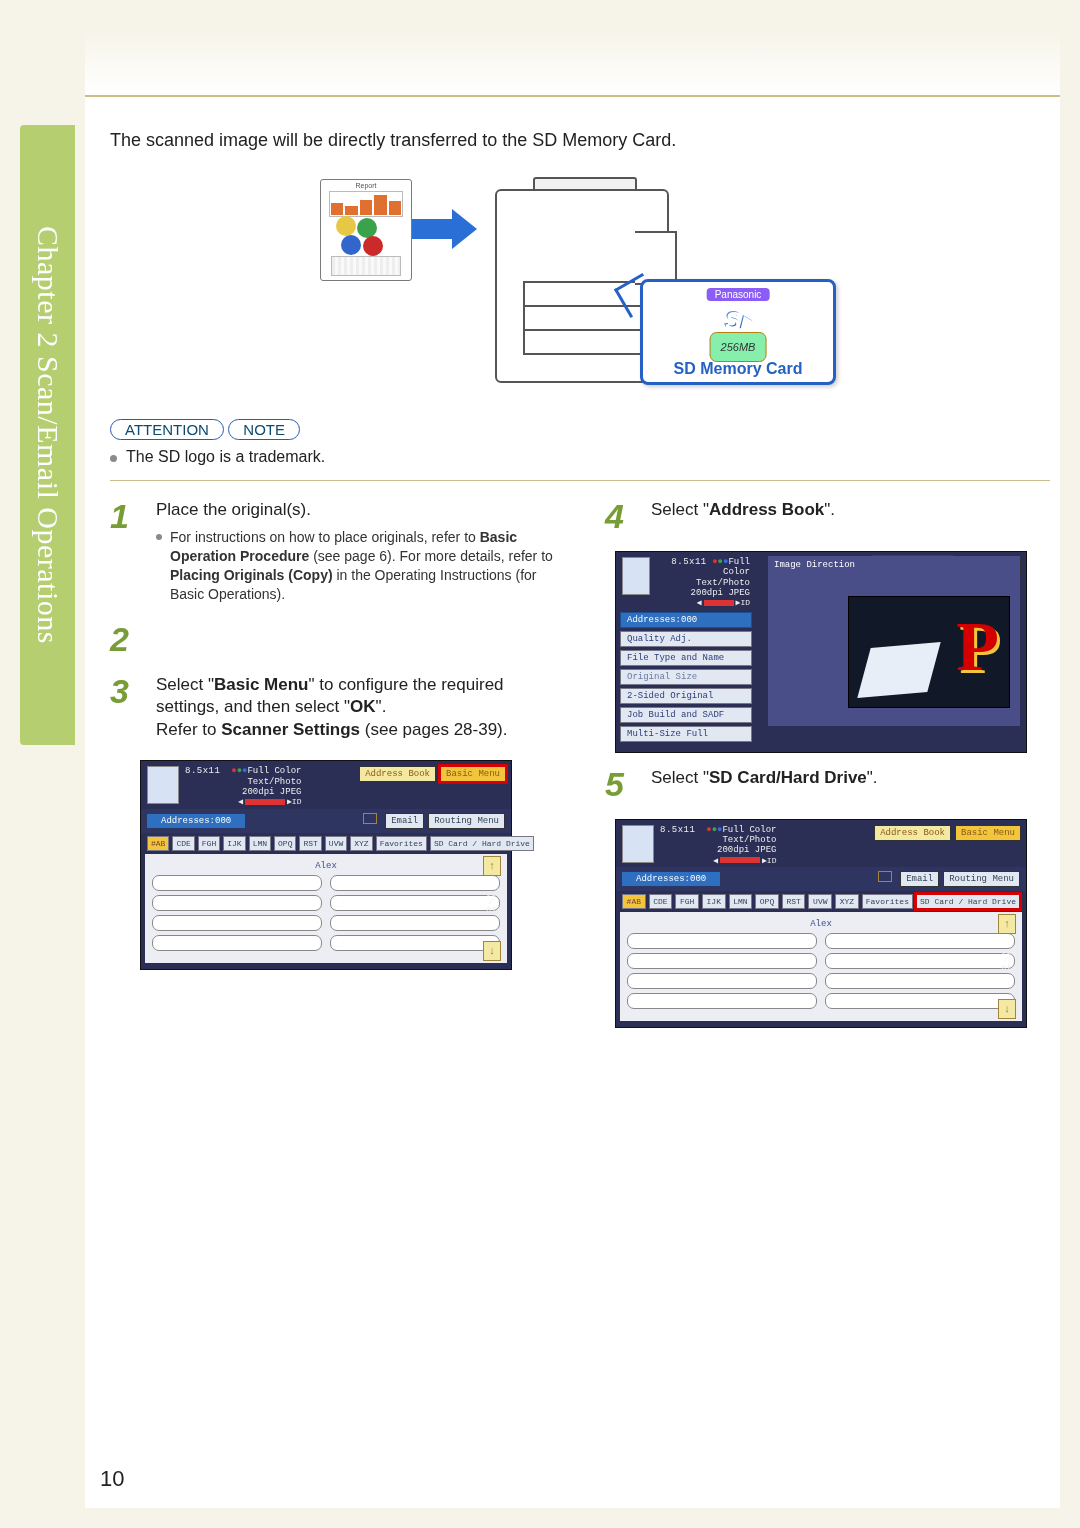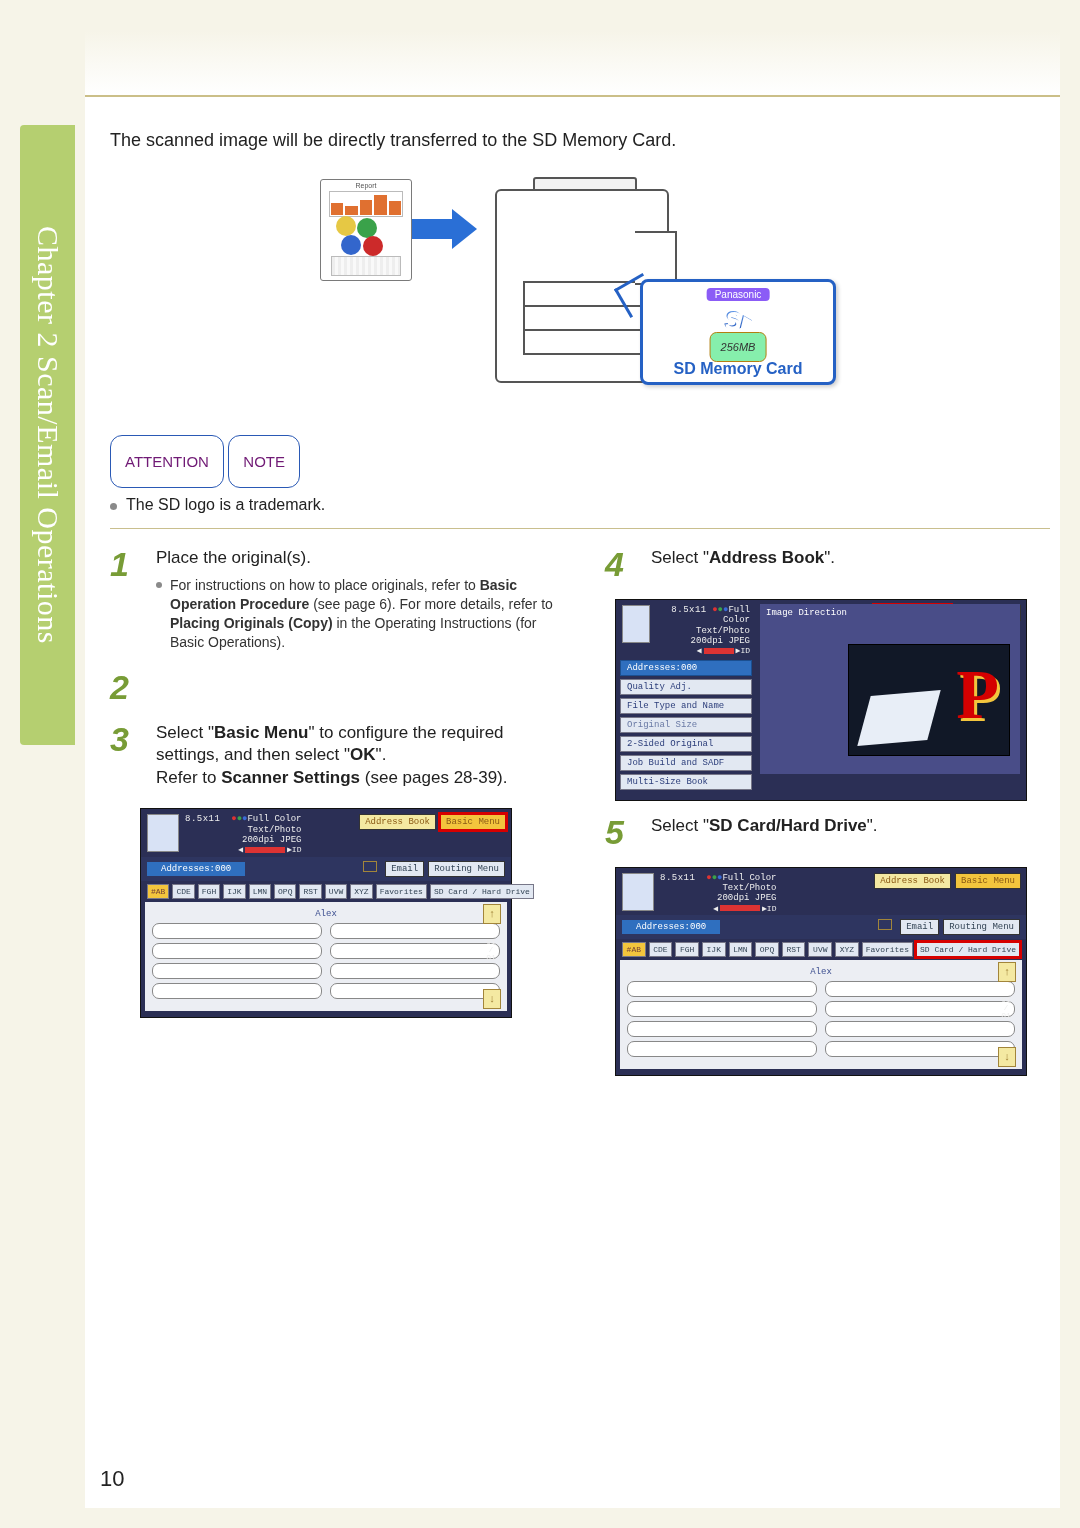--- a/index.html
+++ b/index.html
@@ -233,26 +233,26 @@
     position:absolute;
     left: 300px; top:110px;
     width:30px; height:30px;
     border-left:3px solid #2561c4;
     border-top:3px solid #2561c4;
     transform: rotate(-30deg);
   }
   .pill {
     display:inline-block;
     border:1px solid #2a59b5;
-    color:#701a75;
+    color:#0c4a6e;
     border-radius:12px;
-    padding:17px 14px;
+    padding:1px 14px;
     font-size:15px;
     font-weight:400;
-    margin: 16px 0 4px 0;
+    margin: 0 0 4px 0;
   }
   .bullet-note, .bullet-attn {
     font-size:16px;
     margin: 4px 0 14px 0;
     position:relative;
     padding-left:16px;
   }
   .bullet-note::before, .bullet-attn::before {
     content:"";
     position:absolute;
@@ -440,21 +440,21 @@
     background:#e2e8f2;
     color:#2b3d7a;
     padding:2px 6px;
     white-space:nowrap;
   }
   .ps-side .sb.blue{ background:#2f6fbf; border-color:#1b4f90; color:#fff; }
   .ps-side .sb.grey{ color:#6a7aa5; }
   .ps-right-area {
     flex:1;
     background:#494d88;
-    margin:4px 6px 0 4px;
+    margin:4px 6px 0 12px;
     position:relative;
     height:170px;
   }
   .ps-right-area .dir {
     color:#fff;
     font-size:9px;
     padding:4px 6px;
   }
   .ps-preview {
     position:absolute;
@@ -666,21 +666,21 @@
                 <div style="font-size:8px;">◀<span style="display:inline-block;width:30px;height:6px;background:#d33;vertical-align:middle;margin:0 2px;"></span>▶<span>ID</span></div>
               </div>
             </div>
             <div class="ps-side">
               <div class="sb blue">Addresses:000</div>
               <div class="sb">Quality Adj.</div>
               <div class="sb">File Type and Name</div>
               <div class="sb grey">Original Size</div>
               <div class="sb">2-Sided Original</div>
               <div class="sb">Job Build and SADF</div>
-              <div class="sb">Multi-Size Book</div>
+              <div class="sb">Multi-Size Full</div>
             </div>
           </div>
           <div class="ps-right-area">
             <div class="dir">Image Direction</div>
             <div class="ps-preview">
               <div class="sheet"></div>
               <div class="P">P</div>
             </div>
           </div>
         </div>

